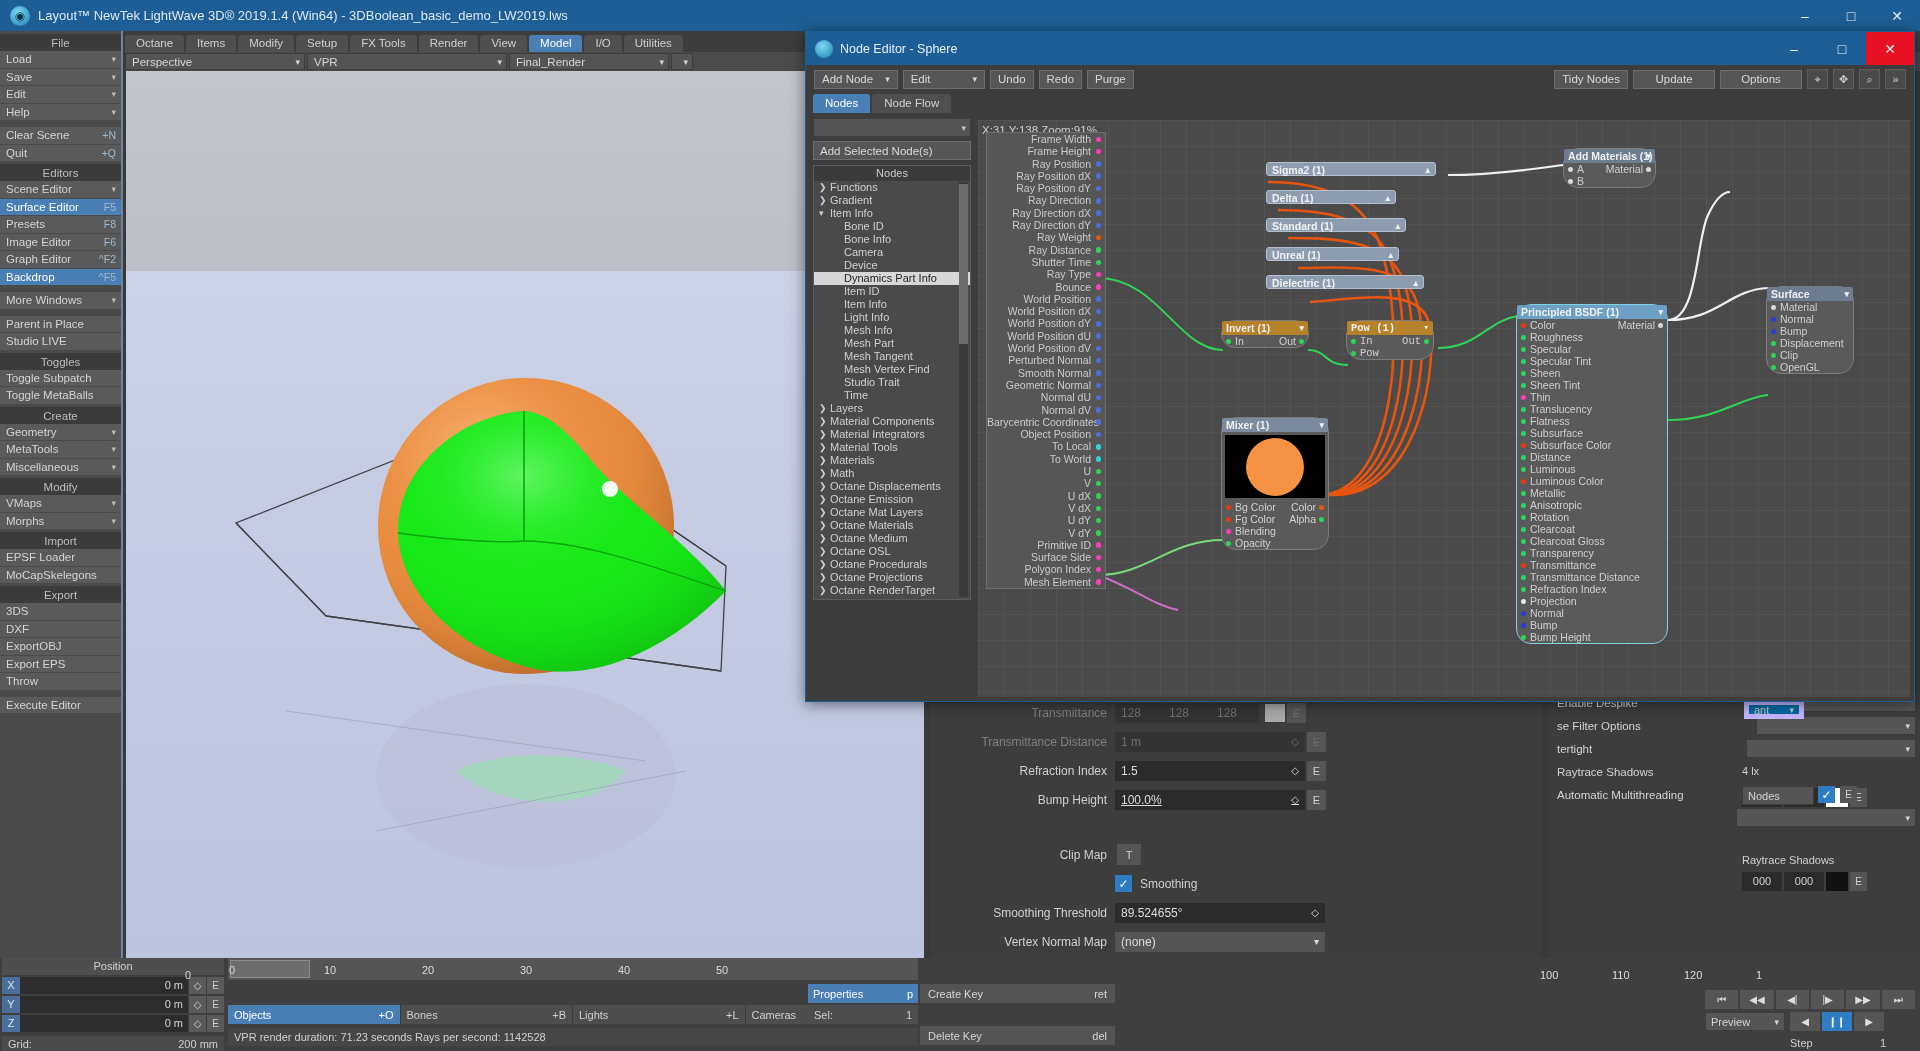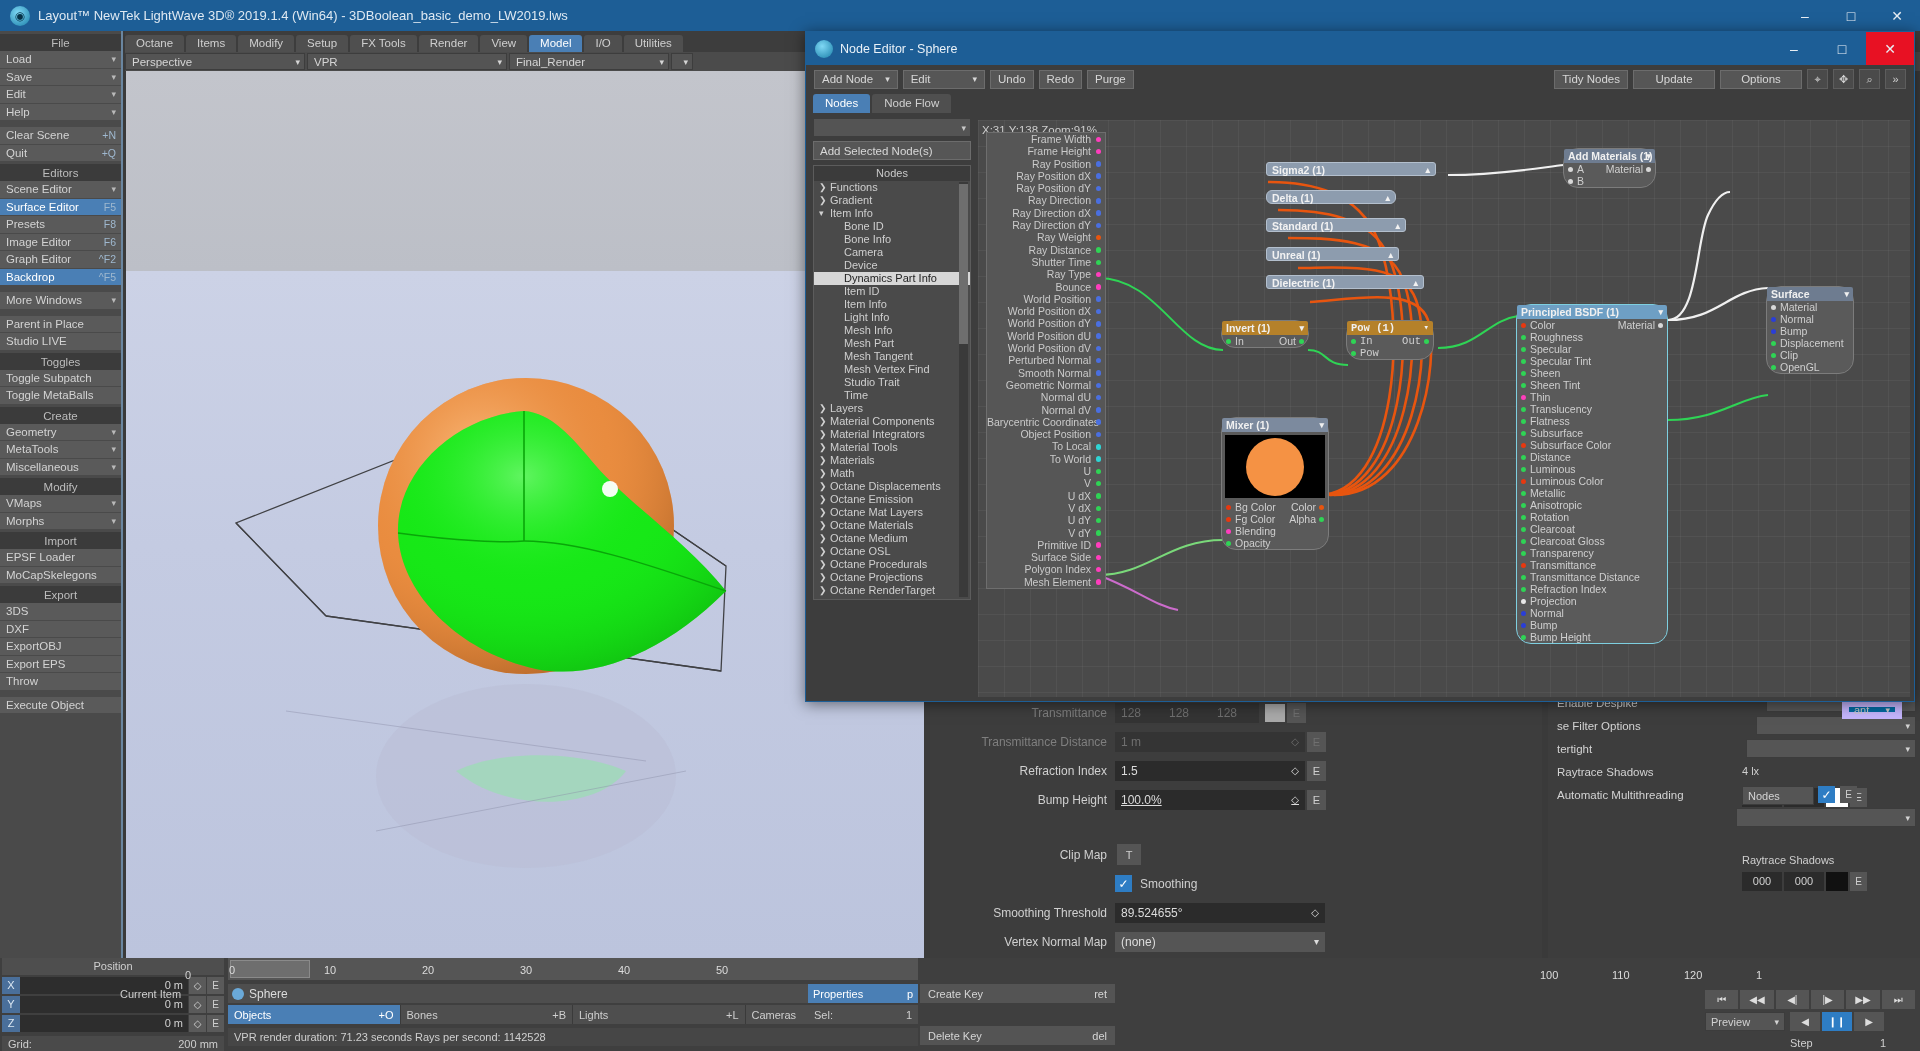--- a/index.html
+++ b/index.html
@@ -259,21 +259,21 @@
       <div class="sb-head">Import</div>
       <div class="sb-item"><span>EPSF Loader</span></div>
       <div class="sb-item"><span>MoCapSkelegons</span></div>
       <div class="sb-head">Export</div>
       <div class="sb-item"><span>3DS</span></div>
       <div class="sb-item"><span>DXF</span></div>
       <div class="sb-item"><span>ExportOBJ</span></div>
       <div class="sb-item"><span>Export EPS</span></div>
       <div class="sb-item"><span>Throw</span></div>
       <div class="sb-gap"></div>
-      <div class="sb-item"><span>Execute Object</span></div>
+      <div class="sb-item"><span>Execute Editor</span></div>
     </div>
 
   <div class="menurow" id="menutabs">
       <div class="mtab">Octane</div>
       <div class="mtab">Items</div>
       <div class="mtab">Modify</div>
       <div class="mtab">Setup</div>
       <div class="mtab">FX Tools</div>
       <div class="mtab">Render</div>
       <div class="mtab">View</div>
@@ -438,21 +438,21 @@
     <div class="rp-row">
       <div class="rp-field" style="width:200px; background:#3d3d3d; border:none;">Automatic Multithreading</div>
     </div>
     <div class="rp-row">
       <div class="rp-field" style="width:180px; margin-left:auto;">
         <span style="margin-left:auto; font-size:9px;">▾</span>
       </div>
     </div>
   </div>
 
-  <div class="fr" style="left:1842px; top:700px; width:60px; height:19px; background:#0369a1; border:7px solid #c4b5fd; display:flex; align-items:center; padding:0 5px; font-size:11px;">
+  <div class="fr" style="left:1744px; top:700px; width:60px; height:19px; background:#0369a1; border:5px solid #c4b5fd; display:flex; align-items:center; padding:0 5px; font-size:11px;">
     <span>ant</span>
     <span style="margin-left:auto; font-size:9px;">▾</span>
   </div>
   <div class="fr" style="left:1742px; top:765px; font-size:11px; color:#cfcfcf;">4 lx</div>
   <div class="fr" style="left:1742px; top:788px; width:150px; height:19px; display:flex; gap:2px; align-items:center;">
     <div style="width:40px;height:19px;background:#2b2b2b;color:#d0d0d0;font-size:11px;text-align:center;line-height:19px;">255</div>
     <div style="width:40px;height:19px;background:#2b2b2b;color:#d0d0d0;font-size:11px;text-align:center;line-height:19px;">255</div>
     <div style="width:22px;height:19px;background:#ffffff;"></div>
     <div style="width:17px;height:19px;background:#555;color:#d0d0d0;font-size:10px;text-align:center;line-height:19px;">E</div>
   </div>
@@ -509,29 +509,20 @@
       <div class="tl-ticks" id="tlticks">
           <div class="tl-lbl" style="left: 4px;">0</div>
           <div class="tl-lbl" style="left: 102px;">10</div>
           <div class="tl-lbl" style="left: 200px;">20</div>
           <div class="tl-lbl" style="left: 298px;">30</div>
           <div class="tl-lbl" style="left: 396px;">40</div>
           <div class="tl-lbl" style="left: 494px;">50</div>
         </div>
     </div>
 
-    <div class="curitem">
-      <span style="position:absolute; left:-108px; color:#cfcfcf; font-size:11px;">Current Item</span>
-      <span style="display:inline-flex;align-items:center;gap:5px;">
-        <span style="width:12px;height:12px;border-radius:50%;background:#6aa9d8;display:inline-block;"></span>
-        <span>Sphere</span>
-      </span>
-      <span style="margin-left:auto; font-size:9px; padding-right:6px;">▾</span>
-      <span style="width:16px;height:15px;background:#5a5a5a;margin-right:3px;"></span>
-    </div>
 
     <div class="objrow" id="objrow">
         <div class="objcell sel">
           <span>Objects</span>
           <span>+O</span>
         </div>
         <div class="objcell">
           <span>Bones</span>
           <span>+B</span>
         </div>
@@ -744,21 +735,21 @@
           <div class="irow"><span>U dY</span><span class="dot" style="background: rgb(47, 212, 85);"></span></div>
           <div class="irow"><span>V dY</span><span class="dot" style="background: rgb(47, 212, 85);"></span></div>
           <div class="irow"><span>Primitive ID</span><span class="dot" style="background: rgb(255, 61, 189);"></span></div>
           <div class="irow"><span>Surface Side</span><span class="dot" style="background: rgb(255, 61, 189);"></span></div>
           <div class="irow"><span>Polygon Index</span><span class="dot" style="background: rgb(255, 61, 189);"></span></div>
           <div class="irow"><span>Mesh Element</span><span class="dot" style="background: rgb(255, 61, 189);"></span></div>
         </div>
 
       <div id="collapsednodes">
           <div class="cnode" style="left: 288px; top: 42px; width: 170px;"><span>Sigma2 (1)</span><span class="up">▴</span></div>
-          <div class="cnode" style="left: 288px; top: 70px; width: 130px; border-radius: 6px;"><span>Delta (1)</span><span class="up">▴</span></div>
+          <div class="cnode" style="left: 288px; top: 70px; width: 130px;"><span>Delta (1)</span><span class="up">▴</span></div>
           <div class="cnode" style="left: 288px; top: 98px; width: 140px;"><span>Standard (1)</span><span class="up">▴</span></div>
           <div class="cnode" style="left: 288px; top: 127px; width: 133px;"><span>Unreal (1)</span><span class="up">▴</span></div>
           <div class="cnode" style="left: 288px; top: 155px; width: 158px;"><span>Dielectric (1)</span><span class="up">▴</span></div>
         </div>
 
       <div class="node" style="left:585px; top:28px; width:93px;">
         <div class="nhdr plain">
           <span>Add Materials (1)</span>
           <span class="cv">▾</span>
         </div>

